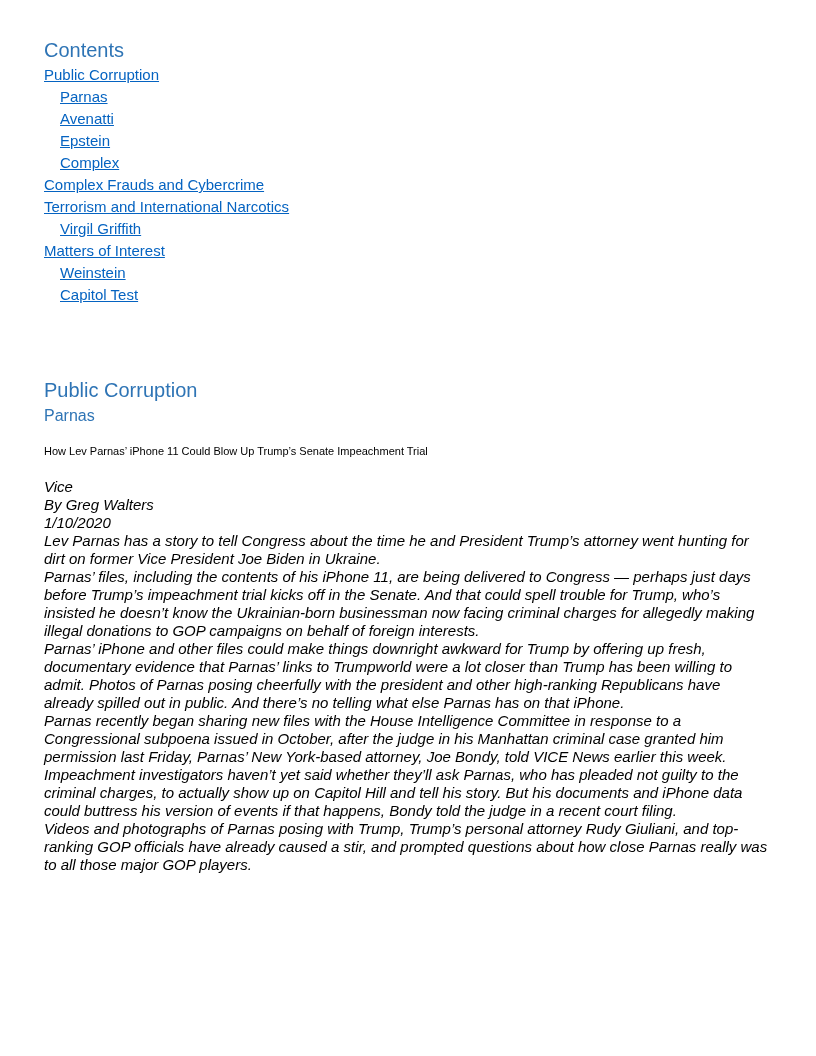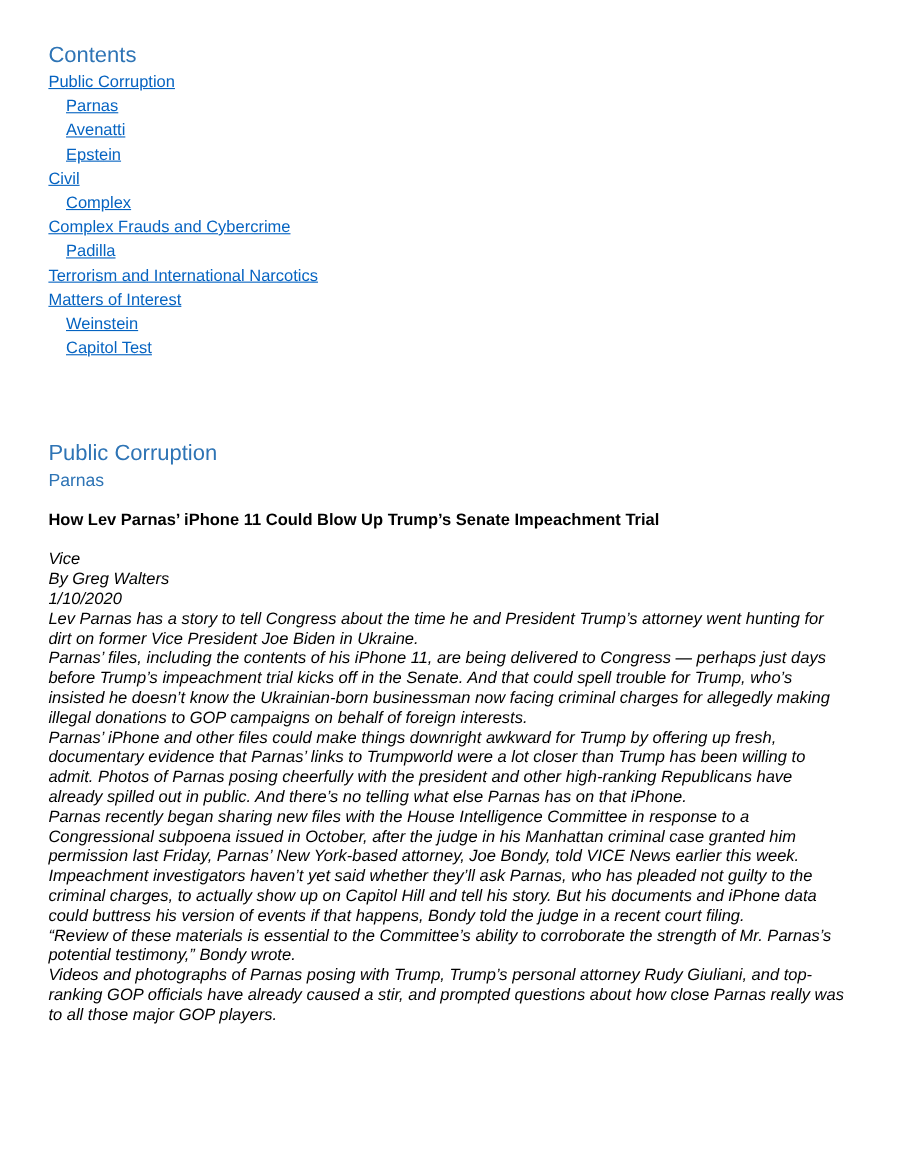--- a/index.html
+++ b/index.html
@@ -49,22 +49,22 @@
     line-height: 24px;
   }
   .subsection-heading {
     font-size: 16px;
     font-weight: 400;
     color: var(--heading, #2E74B5);
     margin: 0 0 16px 0;
     line-height: 20px;
   }
   .headline {
-    font-size: 15px;
-    font-weight: 700;
+    font-size: 11px;
+    font-weight: 400;
     line-height: 18px;
     margin: 0 0 18px 0;
   }
   .meta-line, .body-para {
     font-size: 15px;
     line-height: 18px;
     margin: 0;
     font-style: italic;
   }
 </style>
@@ -73,42 +73,40 @@
 
 <div class="page">
 
   <h1 class="toc-title">Contents</h1>
 
   <nav class="toc">
     <div class="toc-item level-1"><a>Public Corruption</a></div>
     <div class="toc-item level-2"><a>Parnas</a></div>
     <div class="toc-item level-2"><a>Avenatti</a></div>
     <div class="toc-item level-2"><a>Epstein</a></div>
-    <div class="toc-item level-1"><a>Civil</a></div>
     <div class="toc-item level-2"><a>Complex</a></div>
     <div class="toc-item level-1"><a>Complex Frauds and Cybercrime</a></div>
-    <div class="toc-item level-2"><a>Padilla</a></div>
     <div class="toc-item level-1"><a>Terrorism and International Narcotics</a></div>
+    <div class="toc-item level-2"><a>Virgil Griffith</a></div>
     <div class="toc-item level-1"><a>Matters of Interest</a></div>
     <div class="toc-item level-2"><a>Weinstein</a></div>
     <div class="toc-item level-2"><a>Capitol Test</a></div>
   </nav>
 
   <section class="article">
     <h1 class="section-heading">Public Corruption</h1>
     <h2 class="subsection-heading">Parnas</h2>
 
     <p class="headline">How Lev Parnas’ iPhone 11 Could Blow Up Trump’s Senate Impeachment Trial</p>
 
     <p class="meta-line">Vice</p>
     <p class="meta-line">By Greg Walters</p>
     <p class="meta-line">1/10/2020</p>
 
     <p class="body-para">Lev Parnas has a story to tell Congress about the time he and President Trump’s attorney went hunting for dirt on former Vice President Joe Biden in Ukraine.</p>
     <p class="body-para">Parnas’ files, including the contents of his iPhone 11, are being delivered to Congress — perhaps just days before Trump’s impeachment trial kicks off in the Senate. And that could spell trouble for Trump, who’s insisted he doesn’t know the Ukrainian-born businessman now facing criminal charges for allegedly making illegal donations to GOP campaigns on behalf of foreign interests.</p>
     <p class="body-para">Parnas’ iPhone and other files could make things downright awkward for Trump by offering up fresh, documentary evidence that Parnas’ links to Trumpworld were a lot closer than Trump has been willing to admit. Photos of Parnas posing cheerfully with the president and other high-ranking Republicans have already spilled out in public. And there’s no telling what else Parnas has on that iPhone.</p>
     <p class="body-para">Parnas recently began sharing new files with the House Intelligence Committee in response to a Congressional subpoena issued in October, after the judge in his Manhattan criminal case granted him permission last Friday, Parnas’ New York-based attorney, Joe Bondy, told VICE News earlier this week.</p>
     <p class="body-para">Impeachment investigators haven’t yet said whether they’ll ask Parnas, who has pleaded not guilty to the criminal charges, to actually show up on Capitol Hill and tell his story. But his documents and iPhone data could buttress his version of events if that happens, Bondy told the judge in a recent court filing.</p>
-    <p class="body-para">“Review of these materials is essential to the Committee’s ability to corroborate the strength of Mr. Parnas’s potential testimony,” Bondy wrote.</p>
     <p class="body-para">Videos and photographs of Parnas posing with Trump, Trump’s personal attorney Rudy Giuliani, and top-ranking GOP officials have already caused a stir, and prompted questions about how close Parnas really was to all those major GOP players.</p>
   </section>
 
 </div>
 
 </body></html>

